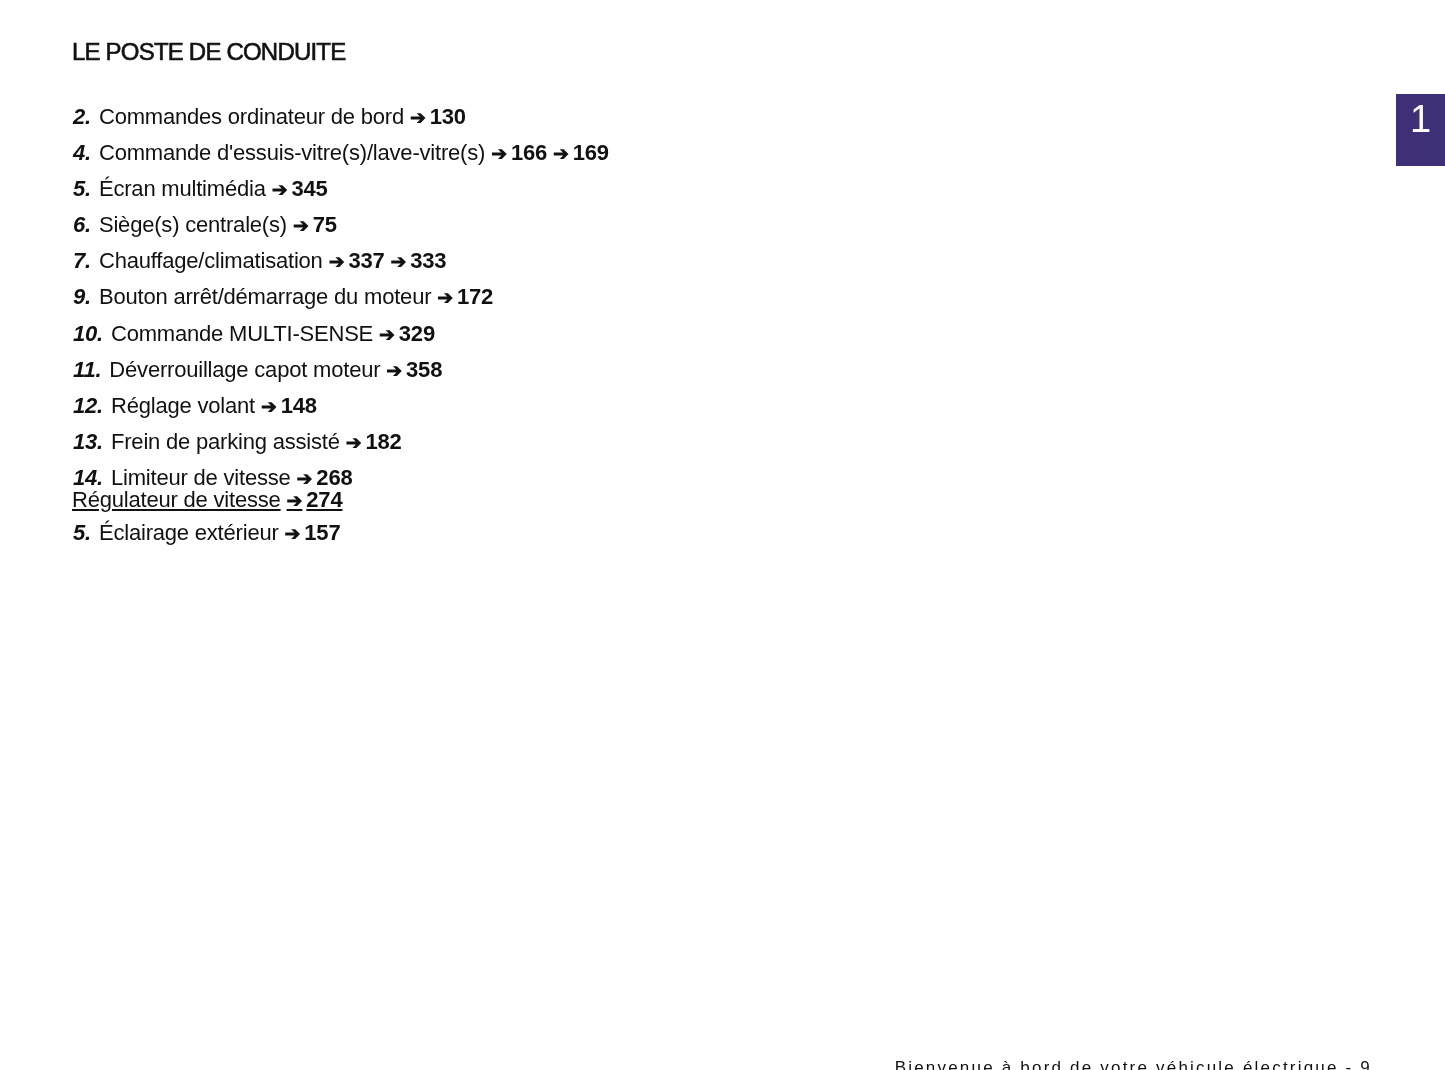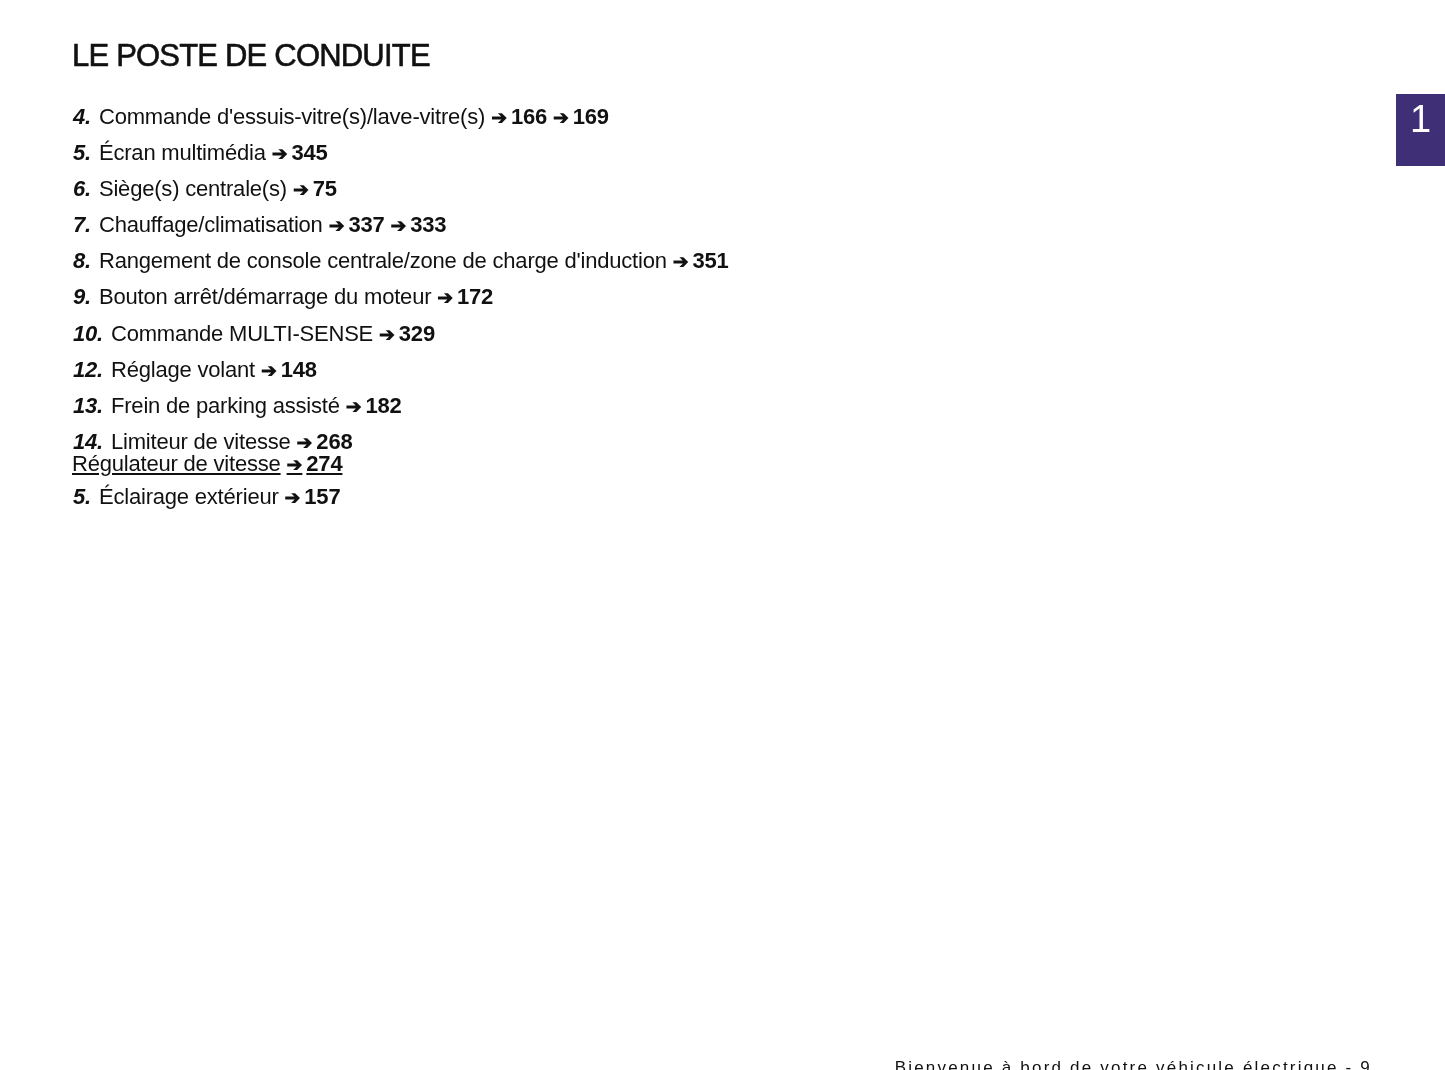--- a/index.html
+++ b/index.html
@@ -1,18 +1,18 @@
 <!DOCTYPE html>
 <html><head>
 <meta charset="utf-8">
 <style>
   html, body { margin:0; padding:0; background:#ffffff; }
   body { width:1445px; height:1070px; position:relative; overflow:hidden;
          font-family:"Liberation Sans", sans-serif; color:#111; }
-  .title { position:absolute; left:72px; top:38px; font-size:31px; font-weight:400;
+  .title { position:absolute; left:72px; top:38px; font-size:24px; font-weight:400;
            letter-spacing:-0.8px; -webkit-text-stroke:0.6px #111; margin:0; }
   .list { position:absolute; left:73px; top:99px; margin:0; padding:0; list-style:none; }
   .item { font-size:22px; line-height:35.1px; white-space:nowrap; letter-spacing:-0.2px; }
   .num { font-weight:700; font-style:italic; margin-right:8px; }
   .arrow { font-weight:700; font-size:19px; margin:0 4px 0 6px; }
   .ref { font-weight:700; }
   .sub { display:block; line-height:22px; margin-top:-7px; margin-bottom:13px;text-decoration:underline; }
   .chapter-tab { position:absolute; left:1396px; top:94px; width:49px; height:72px;
                  background:#3e2f76; color:#fff; font-size:38px; text-align:center;
                  line-height:50px; padding-top:0; }
@@ -20,39 +20,42 @@
 </style>
 </head>
 <body>
 
 <h1 class="title">LE POSTE DE CONDUITE</h1>
 
 <div class="chapter-tab">1</div>
 
 <ul class="list">
   <li class="item">
+    <span class="num">2.</span><span>Commandes ordinateur de bord</span><span class="arrow">➔</span><span class="ref">130</span>
+  </li>
+  <li class="item">
     <span class="num">4.</span><span>Commande d'essuis-vitre(s)/lave-vitre(s)</span><span class="arrow">➔</span><span class="ref">166</span><span class="arrow">➔</span><span class="ref">169</span>
   </li>
   <li class="item">
     <span class="num">5.</span><span>Écran multimédia</span><span class="arrow">➔</span><span class="ref">345</span>
   </li>
   <li class="item">
     <span class="num">6.</span><span>Siège(s) centrale(s)</span><span class="arrow">➔</span><span class="ref">75</span>
   </li>
   <li class="item">
     <span class="num">7.</span><span>Chauffage/climatisation</span><span class="arrow">➔</span><span class="ref">337</span><span class="arrow">➔</span><span class="ref">333</span>
   </li>
   <li class="item">
-    <span class="num">8.</span><span>Rangement de console centrale/zone de charge d'induction</span><span class="arrow">➔</span><span class="ref">351</span>
-  </li>
-  <li class="item">
     <span class="num">9.</span><span>Bouton arrêt/démarrage du moteur</span><span class="arrow">➔</span><span class="ref">172</span>
   </li>
   <li class="item">
     <span class="num">10.</span><span>Commande MULTI-SENSE</span><span class="arrow">➔</span><span class="ref">329</span>
+  </li>
+  <li class="item">
+    <span class="num">11.</span><span>Déverrouillage capot moteur</span><span class="arrow">➔</span><span class="ref">358</span>
   </li>
   <li class="item">
     <span class="num">12.</span><span>Réglage volant</span><span class="arrow">➔</span><span class="ref">148</span>
   </li>
   <li class="item">
     <span class="num">13.</span><span>Frein de parking assisté</span><span class="arrow">➔</span><span class="ref">182</span>
   </li>
   <li class="item">
     <span class="num">14.</span><span>Limiteur de vitesse</span><span class="arrow">➔</span><span class="ref">268</span>
     <span class="sub" style="margin-left:-1px;"><span>Régulateur de vitesse</span><span class="arrow">➔</span><span class="ref">274</span></span>

